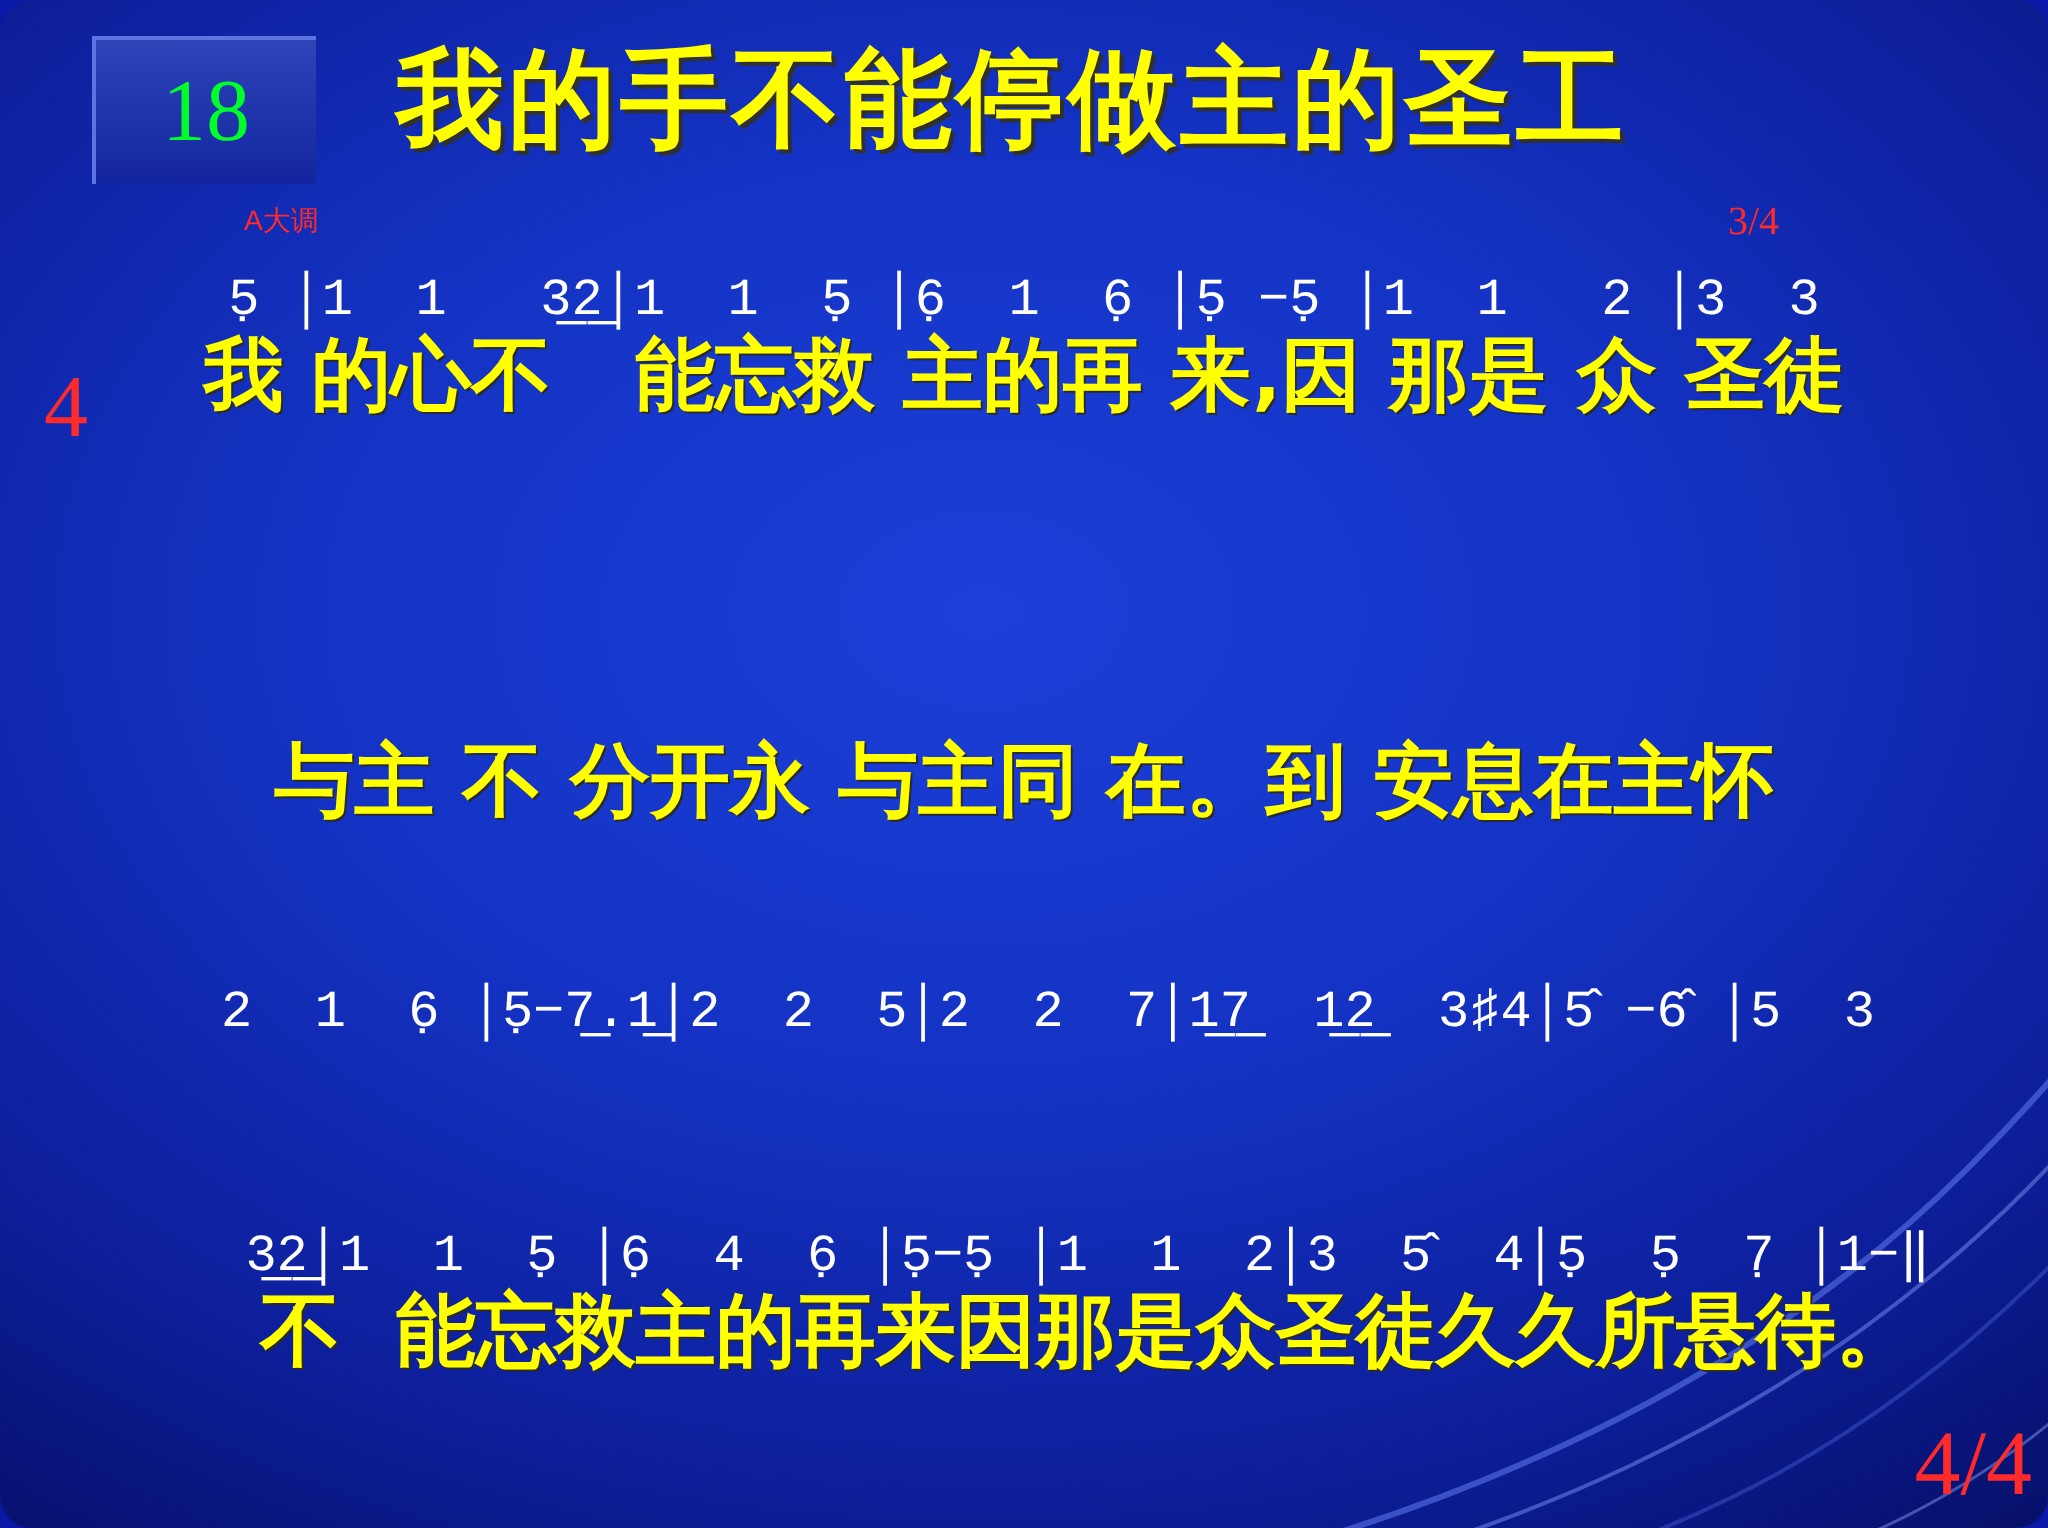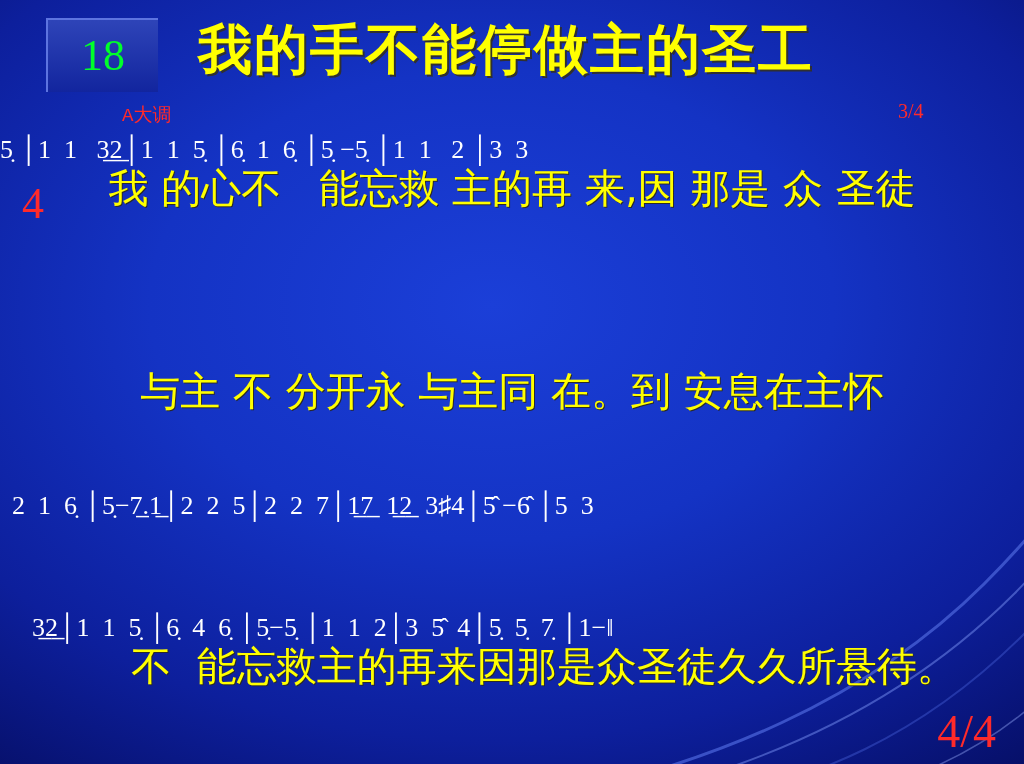--- a/index.html
+++ b/index.html
@@ -13,20 +13,21 @@
     font-family: "Liberation Serif", serif;
     background: #0a18a8;
   }
   .slide {
     position: relative;
     width: 1024px;
     height: 764px;
     background:
       radial-gradient(ellipse 900px 620px at 48% 40%, #1b3fd8 0%, #1433c4 38%, #0d1f9c 70%, #050c5e 100%);
     overflow: hidden;
+    border-radius: 16px;
   }
   
   .swoosh {
     position: absolute;
     right: -60px;
     bottom: -40px;
     width: 520px;
     height: 340px;
     pointer-events: none;
   }
@@ -64,66 +65,67 @@
     text-shadow: 2px 2px 0 #303030;
     white-space: nowrap;
     margin-left: 22px;
   }
 
   .key-label {
     position: absolute;
     left: 122px;
     top: 102px;
     color: #ff2a2a;
-    font-size: 19px;
-    font-family: Liberation Mono, monospace;
+    font-size: 14px;
+    font-family: Liberation Sans, sans-serif;
   }
   .meter-label {
     position: absolute;
-    left: 898px;
+    left: 864px;
     top: 100px;
     color: #ff2a2a;
     font-size: 20px;
     font-family: "Liberation Serif", serif;
   }
   .beat-label {
     position: absolute;
     left: 22px;
     top: 178px;
     color: #ff2a2a;
     font-size: 44px;
     font-family: "Liberation Serif", serif;
   }
   .end-label {
     position: absolute;
-    right: 28px;
+    right: 8px;
     bottom: 6px;
     color: #ff2a2a;
     font-size: 46px;
     font-family: "Liberation Serif", serif;
     text-align: center;
   }
 
   .staff-block {
     position: absolute;
     left: 0;
     width: 1024px;
   }
   .notes-row {
     color: #ffffff;
     font-size: 26px;
-    font-family: Liberation Serif, serif;
+    font-family: Liberation Mono, monospace;
     white-space: pre;
     letter-spacing: 0px;
     line-height: 1.1;
+    text-align: center;
   }
   .lyric-row {
     color: #ffff00;
     font-size: 40px;
-    font-weight: normal;
+    font-weight: bold;
     font-family: "DejaVu Sans", sans-serif;
     white-space: pre;
     line-height: 1.15;
     text-align: center;
     text-shadow: 1px 1px 0 #2a2a2a;
   }
   .row-1 { top: 136px; }
   .row-2 { top: 252px; }
   .row-3 { top: 368px; }
   .row-4 { top: 492px; padding-left: 12px; }

